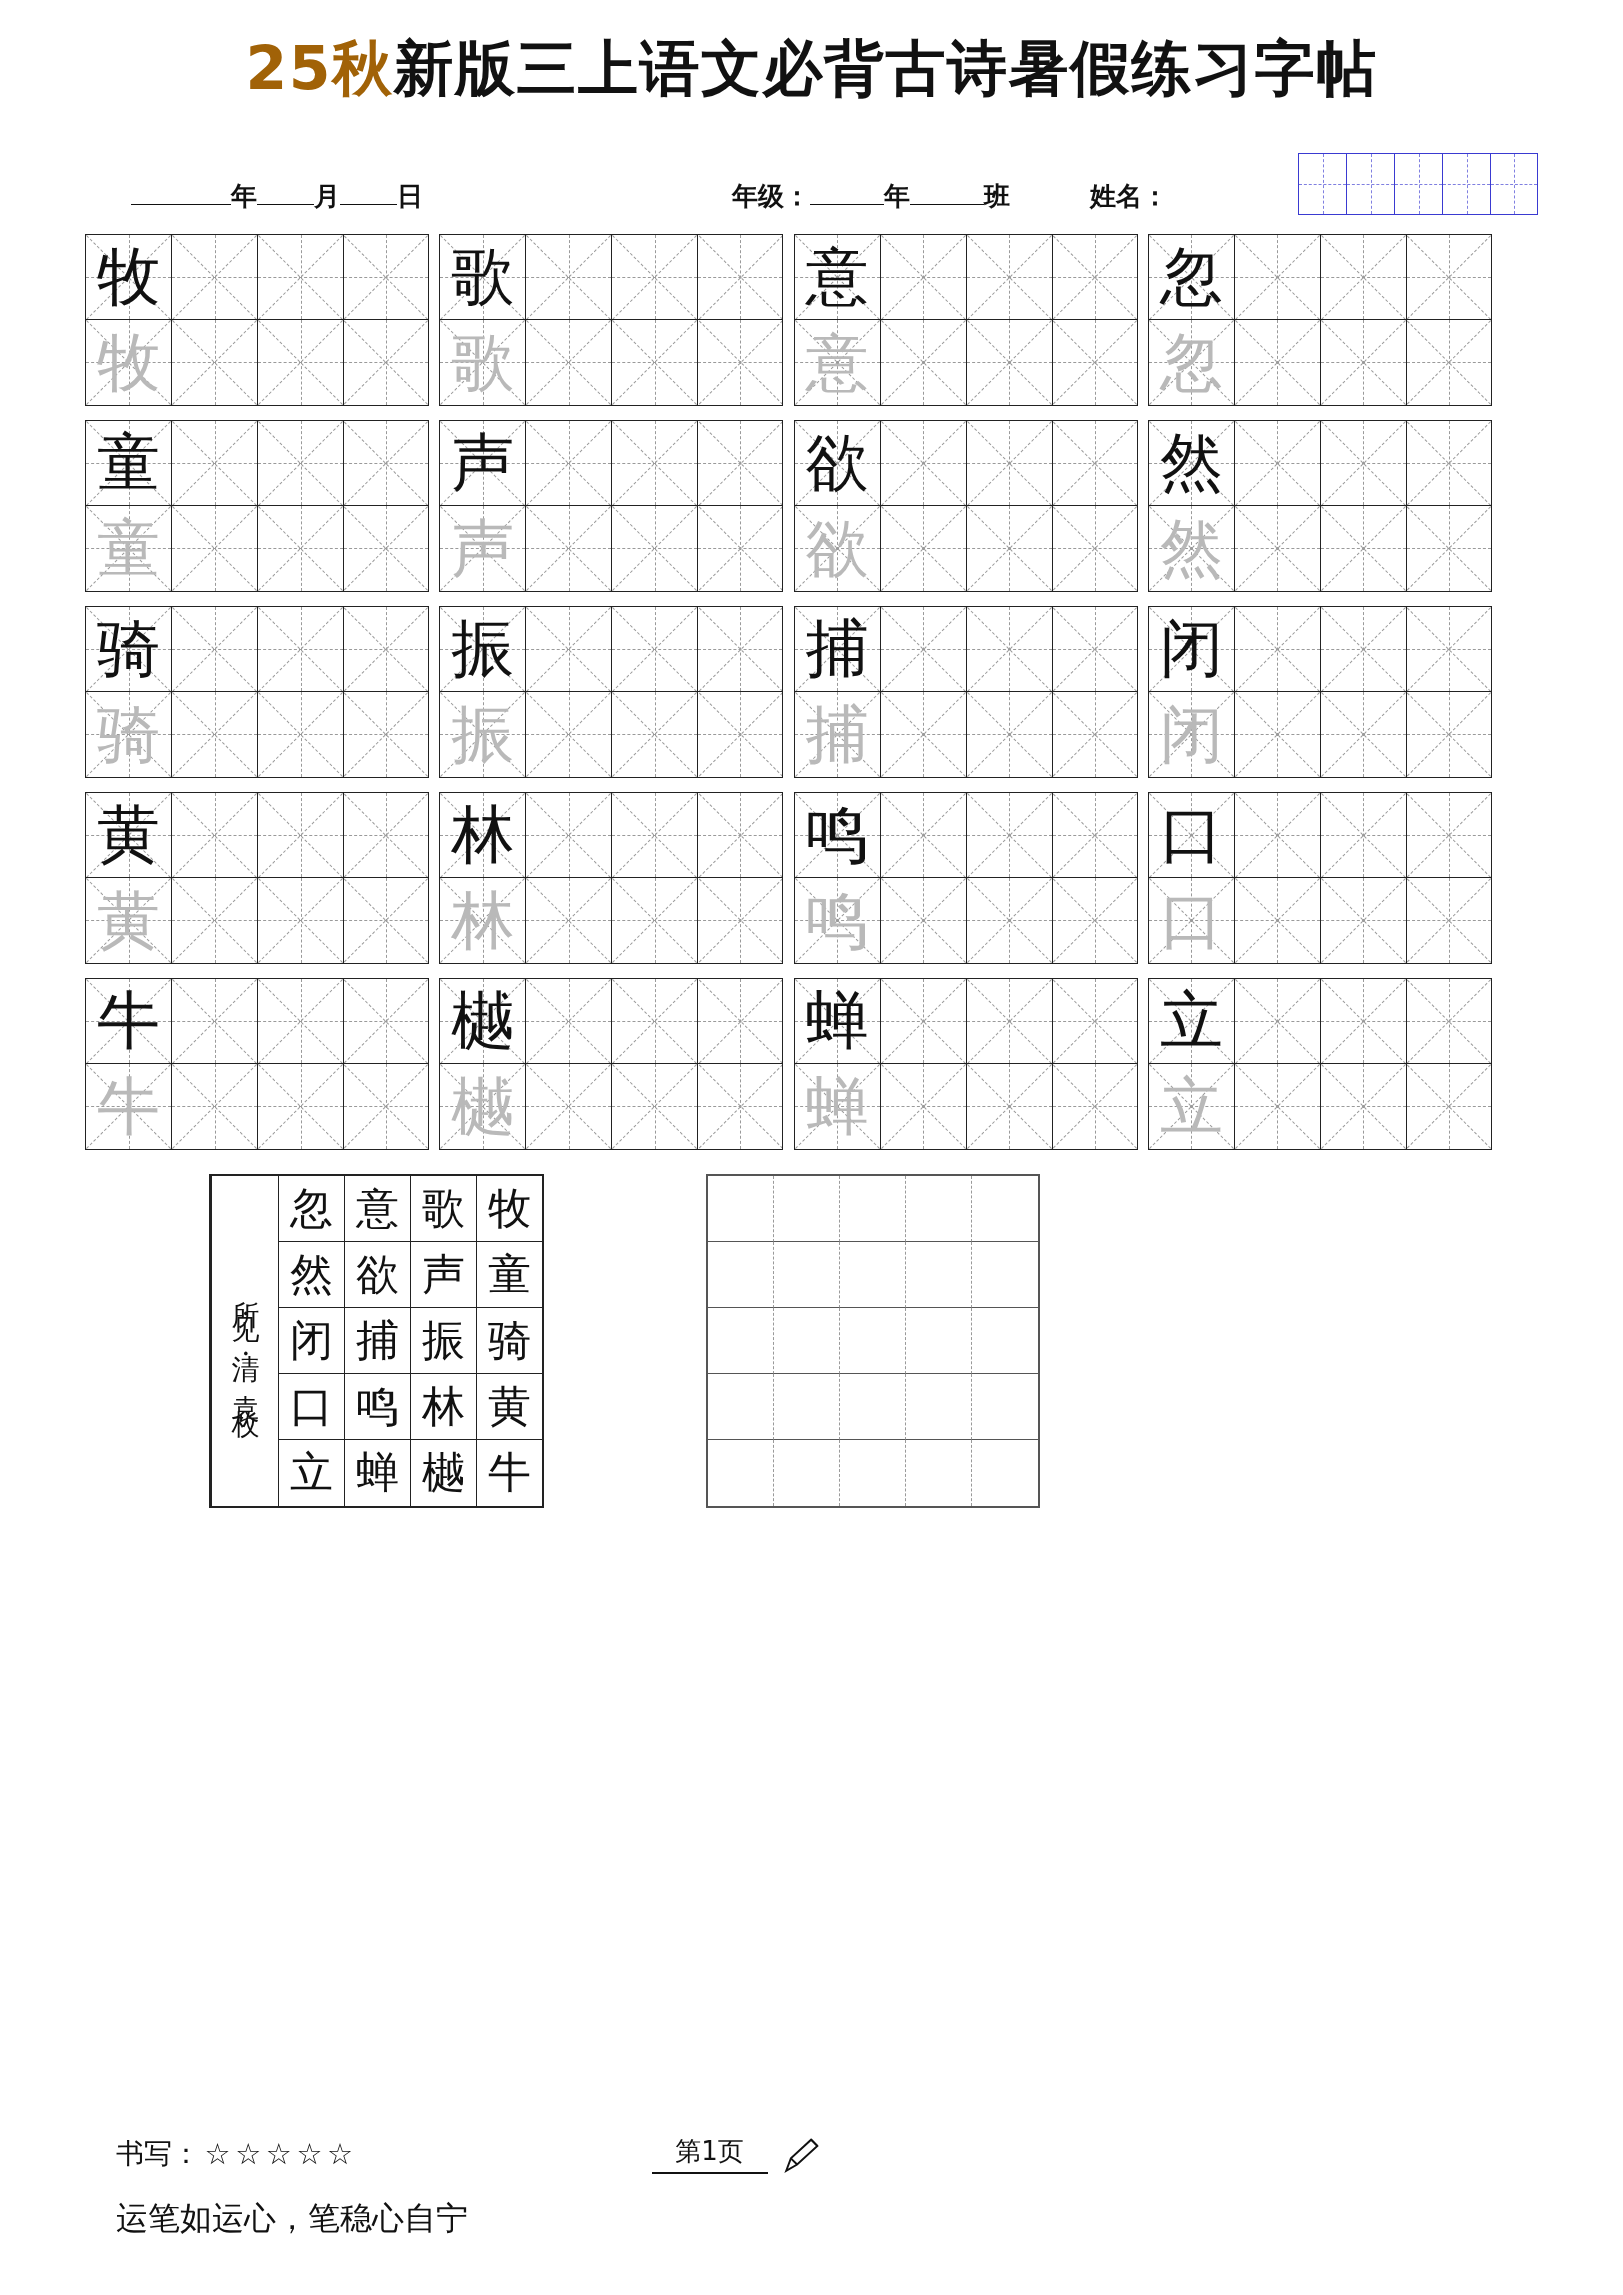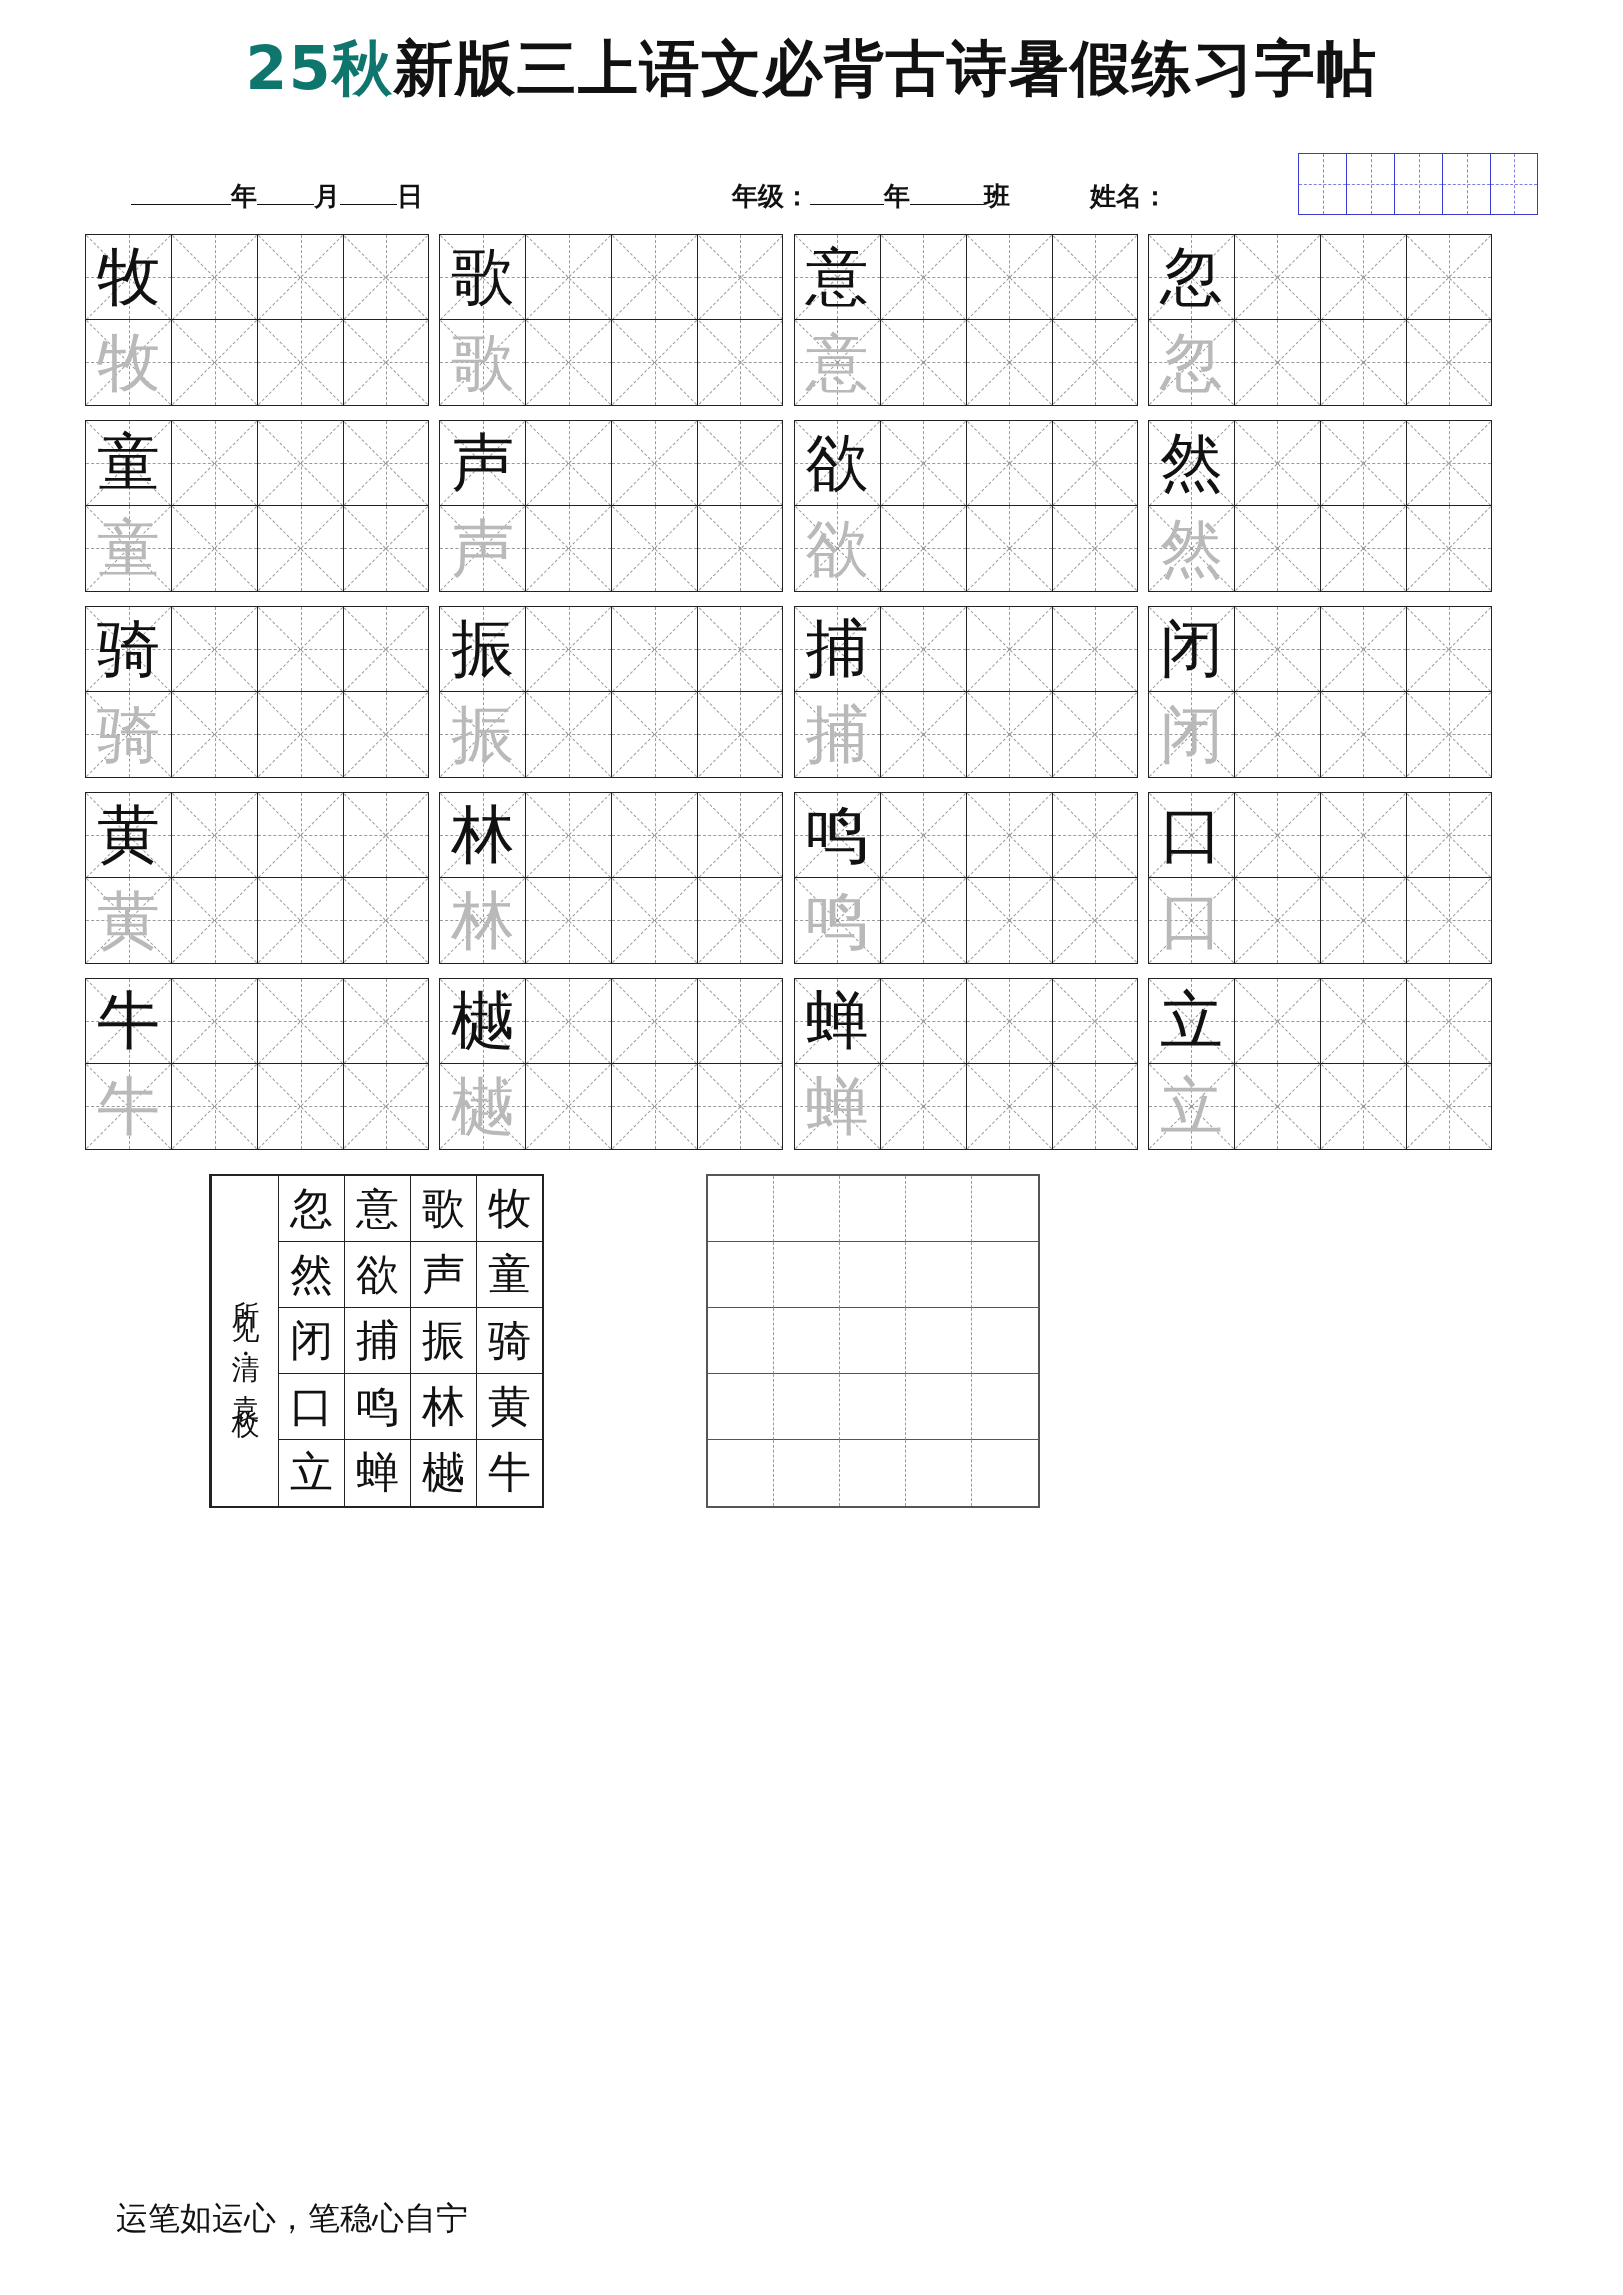--- a/index.html
+++ b/index.html
@@ -27,21 +27,21 @@
   
   .title {
     text-align: center;
     font-size: 60px;
     font-weight: bold;
     letter-spacing: 1.5px;
     margin-top: 29px;
     white-space: nowrap;
     font-family: "DejaVu Sans", sans-serif;
   }
-  .title .hl { color: #0f766e; }
+  .title .hl { color: #a16207; }
 
   
   .info-row {
     position: relative;
     height: 93px;
     margin-top: 26px;
   }
   .info-line {
     position: absolute;
     top: 43px;
@@ -1450,17 +1450,32 @@
           <div class="bg-cell"></div>
           <div class="bg-cell"></div>
           <div class="bg-cell"></div>
           <div class="bg-cell"></div>
           <div class="bg-cell"></div>
         </div>
       </div>
   </div>
 
   <div class="footer">
+    <div class="footer-line1">
+      <span>书写：</span>
+      <span class="stars">☆☆☆☆☆</span>
+      <span class="page-no">
+        <span class="pn-text">第1页</span>
+        <span class="pn-rule"></span>
+        <span class="pencil">
+          <svg viewBox="0 0 54 54" width="42" height="42">
+            <path d="M8 46 L14 30 L40 6 L48 14 L22 38 Z" fill="none" stroke="#111" stroke-width="2.5"></path>
+            <line x1="14" y1="30" x2="22" y2="38" stroke="#111" stroke-width="2.5"></line>
+            <line x1="40" y1="6" x2="48" y2="14" stroke="#111" stroke-width="2.5"></line>
+          </svg>
+        </span>
+      </span>
+    </div>
     <div class="footer-line2">运笔如运心，笔稳心自宁</div>
   </div>
 
 </div>
 
 
 </body></html>

